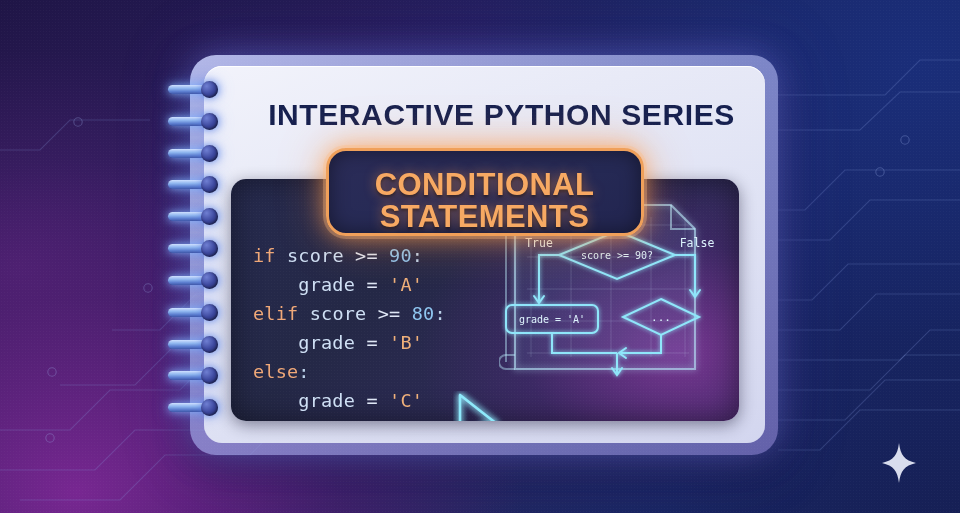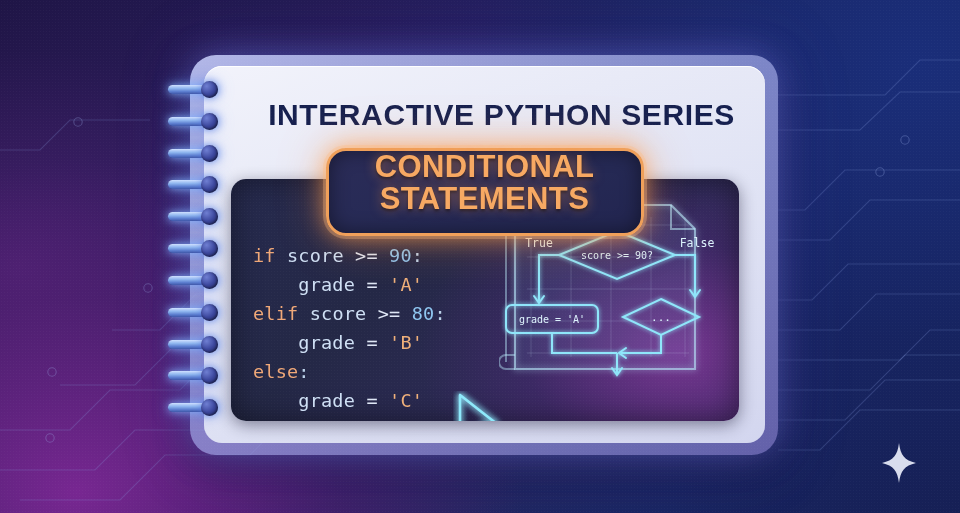--- a/index.html
+++ b/index.html
@@ -91,21 +91,21 @@
     width:318px; height:88px;
     border-radius:20px;
     background:linear-gradient(160deg,#2b2c58 0%,#262a55 50%,#222550 100%);
     border:3px solid #f0a05a;
     box-shadow:
       0 0 0 3px rgba(255,190,130,.30),
       0 0 22px rgba(255,160,80,.70),
       0 0 48px rgba(255,140,60,.42),
       inset 0 0 20px rgba(0,0,0,.45);
     display:flex; flex-direction:column;
-    align-items:center; justify-content:flex-start;
+    align-items:center; justify-content:flex-end;
     z-index:8;
   }
   .badge-line{
     color:#f7a963;
     font-size:31px; font-weight:700; line-height:1.03;
     letter-spacing:.4px;
     text-shadow:0 0 12px rgba(255,150,70,.55), 0 2px 3px rgba(0,0,0,.55);
     white-space:nowrap;
   }
 

